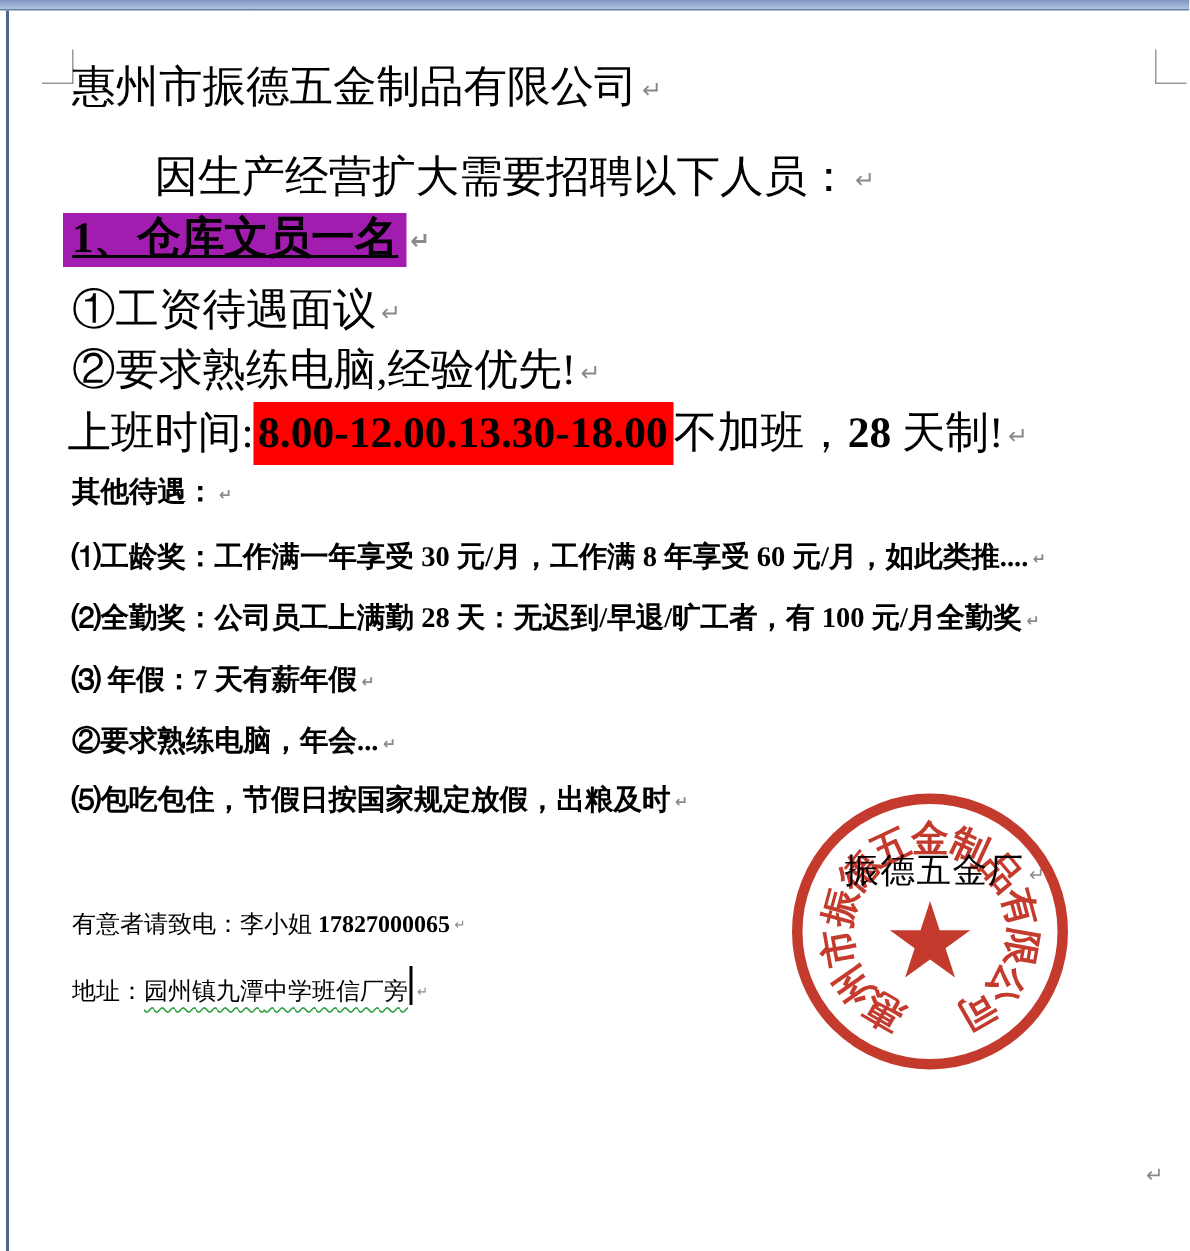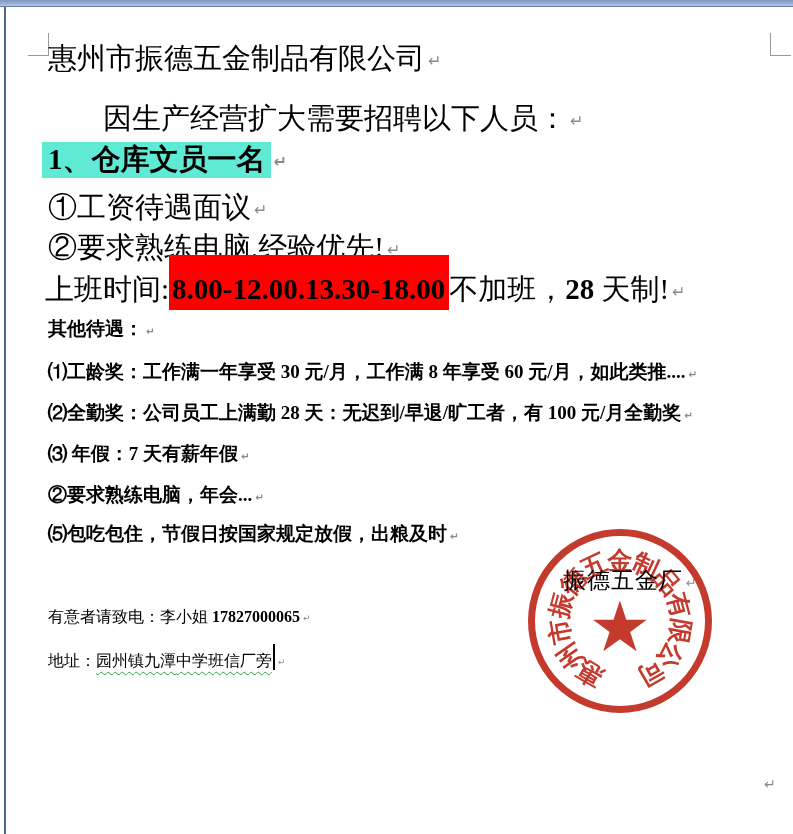--- a/index.html
+++ b/index.html
@@ -18,22 +18,22 @@
   .crop-left{left:28px;border-right:1px solid #9a9a9a;border-bottom:1px solid #9a9a9a;}
   .crop-right{left:770px;border-left:1px solid #9a9a9a;border-bottom:1px solid #9a9a9a;}
 
   
   .line{position:absolute;left:48px;white-space:nowrap;}
   .big{font-size:29px;line-height:36px;}
   .bold{font-weight:bold;}
   .small{font-size:19px;font-weight:bold;line-height:22px;}
   .bottom-line{font-size:16px;line-height:30px;}
   .pm{color:#8a8a8a;font-size:0.55em;vertical-align:middle;margin-left:3px;font-family:"DejaVu Sans",sans-serif;}
-  .hl-yellow{background:#5eead4;padding:1px 5px 3px 6px;}
-  .hl-red{background:#ff0000;font-weight:bold;padding:18px 4px 5px 3px;}
+  .hl-yellow{background:#a21caf;padding:1px 5px 3px 6px;text-decoration:underline;}
+  .hl-red{background:#ff0000;font-weight:bold;padding:5px 4px 5px 3px;}
   .wavy{text-decoration-line:underline;text-decoration-style:wavy;
     text-decoration-color:#2f9e44;text-decoration-thickness:1px;text-underline-offset:5px;}
   .caret{display:inline-block;width:2px;height:26px;background:#000;vertical-align:-4px;margin-left:1px;}
 
   
   .seal{position:absolute;left:528px;top:529px;width:184px;height:184px;
     mix-blend-mode:multiply;z-index:5;pointer-events:none;}
   .seal-ring{position:absolute;inset:0;border:7px solid #c43a2d;border-radius:50%;}
   .seal-char{position:absolute;left:50%;top:50%;color:#c43a2d;
     font-size:25px;font-weight:bold;line-height:1;}

